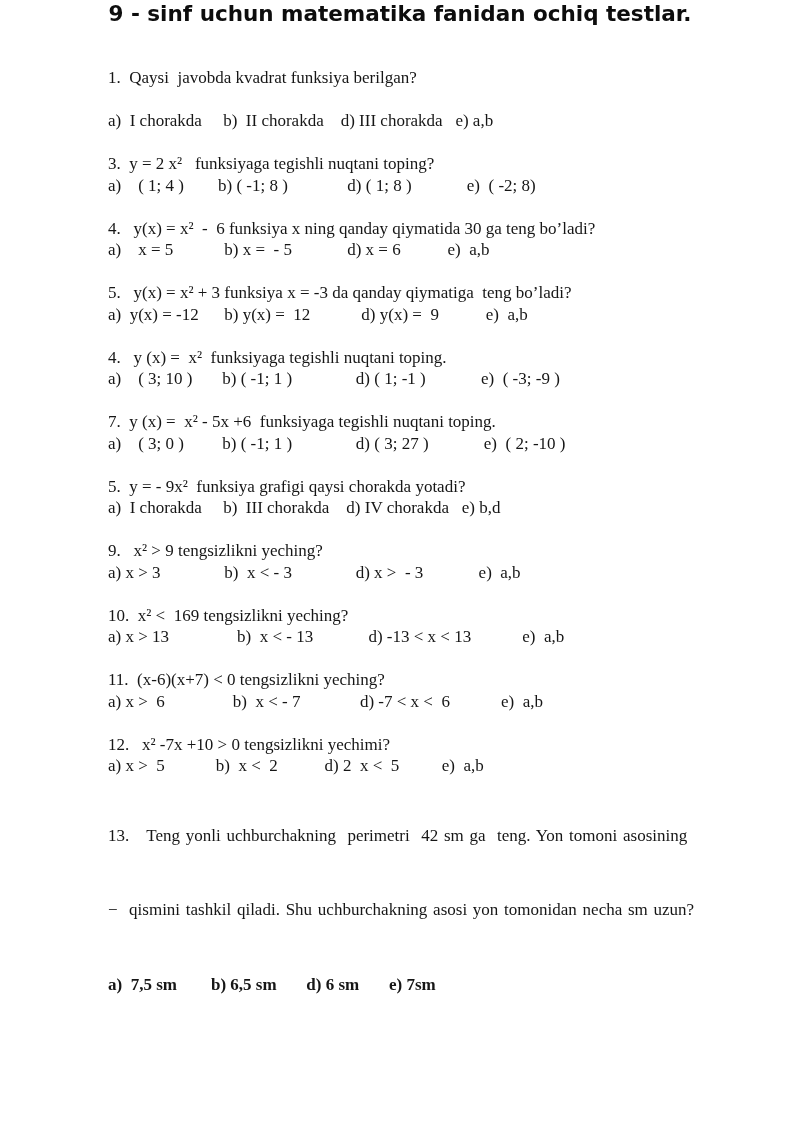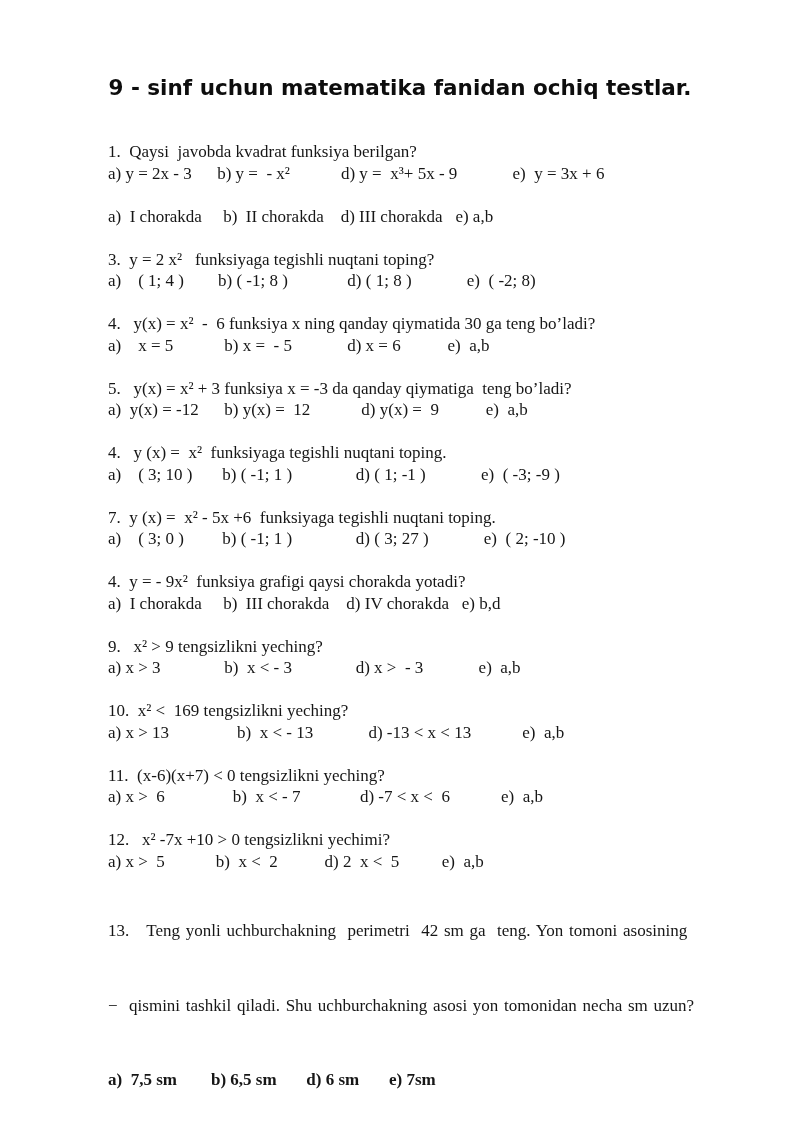--- a/index.html
+++ b/index.html
@@ -8,21 +8,20 @@
     width: 800px;
     height: 1131px;
     background: #ffffff;
     overflow: hidden;
     font-family: "Liberation Serif", serif;
     color: #161616;
   }
   .title {
     margin: 0 0 0 48px;
     width: 704px;
-    padding-top: 74px;
     text-align: center;
     font-family: "DejaVu Sans", sans-serif;
     font-weight: bold;
     font-size: 21.5px;
     line-height: 28px;
     color: #0d0d0d;
     white-space: pre;
   }
   .content {
     padding: 39px 70px 0 108px;
@@ -44,21 +43,20 @@
 </head>
 <body>
 
 <div class="page">
   <h1 class="title">9 - sinf uchun matematika fanidan ochiq testlar.</h1>
 
   <div class="content">
 
     <div class="q">
       <div class="line">1.  Qaysi  javobda kvadrat funksiya berilgan?</div>
-      <div class="line">a) y = 2x - 3      b) y =  - x²            d) y =  x³+ 5x - 9             e)  y = 3x + 6</div>
     </div>
 
     <div class="q">
       <div class="line">a)  I chorakda     b)  II chorakda    d) III chorakda   e) a,b</div>
     </div>
 
     <div class="q">
       <div class="line">3.  y = 2 x²   funksiyaga tegishli nuqtani toping?</div>
       <div class="line">a)    ( 1; 4 )        b) ( -1; 8 )              d) ( 1; 8 )             e)  ( -2; 8)</div>
     </div>
@@ -77,21 +75,21 @@
       <div class="line">4.   y (x) =  x²  funksiyaga tegishli nuqtani toping.</div>
       <div class="line">a)    ( 3; 10 )       b) ( -1; 1 )               d) ( 1; -1 )             e)  ( -3; -9 )</div>
     </div>
 
     <div class="q">
       <div class="line">7.  y (x) =  x² - 5x +6  funksiyaga tegishli nuqtani toping.</div>
       <div class="line">a)    ( 3; 0 )         b) ( -1; 1 )               d) ( 3; 27 )             e)  ( 2; -10 )</div>
     </div>
 
     <div class="q">
-      <div class="line">4.  y = - 9x²  funksiya grafigi qaysi chorakda yotadi?</div>
+      <div class="line">5.  y = - 9x²  funksiya grafigi qaysi chorakda yotadi?</div>
       <div class="line">a)  I chorakda     b)  III chorakda    d) IV chorakda   e) b,d</div>
     </div>
 
     <div class="q">
       <div class="line">9.   x² &gt; 9 tengsizlikni yeching?</div>
       <div class="line">a) x &gt; 3               b)  x &lt; - 3               d) x &gt;  - 3             e)  a,b</div>
     </div>
 
     <div class="q">
       <div class="line">10.  x² &lt;  169 tengsizlikni yeching?</div>

